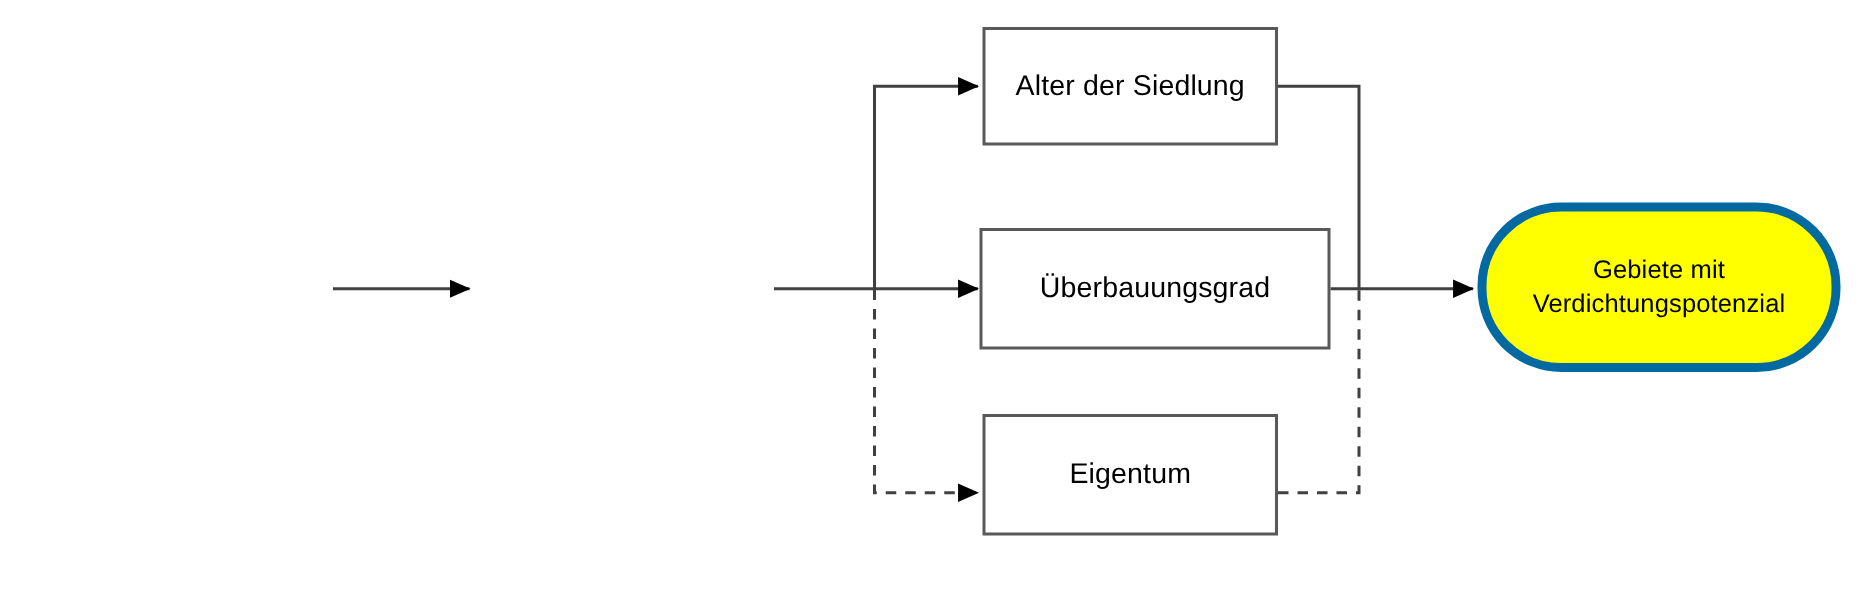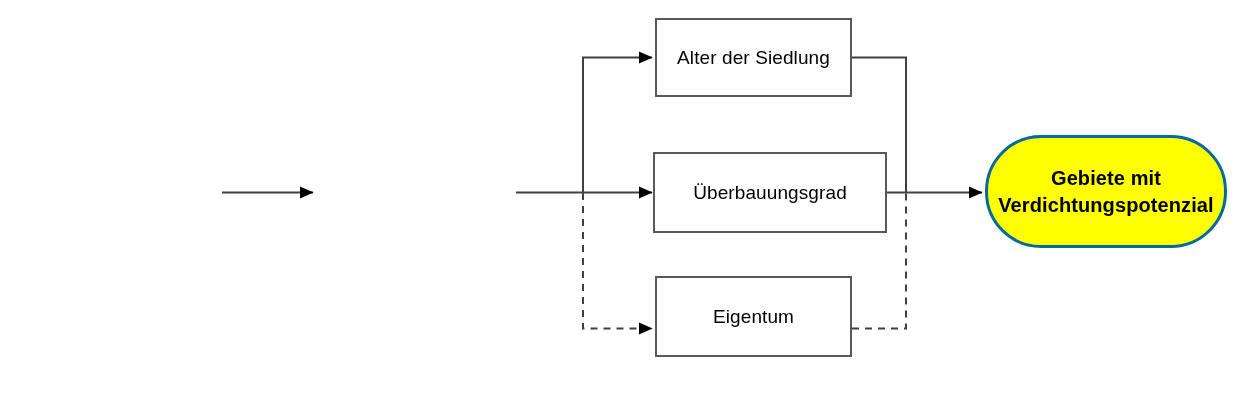--- a/index.html
+++ b/index.html
@@ -36,24 +36,24 @@
     border: 2px solid #595959;
     color: #000000;
     font-size: 19px;
     line-height: 1.32;
     letter-spacing: 0.1px;
     z-index: 2;
     white-space: pre-line;
     padding: 0 16px;
   }
   .node.terminal {
-    border: 3px solid #0369a1;
+    border: 6px solid #0369a1;
     border-radius: 56px;
-    font-weight: bold;
-    font-size: 20px;
+    font-weight: normal;
+    font-size: 17px;
   }
   .node-label {
     display: block;
     white-space: pre-line;
   }
 </style>
 </head>
 <body>
 
 <div id="canvas">

